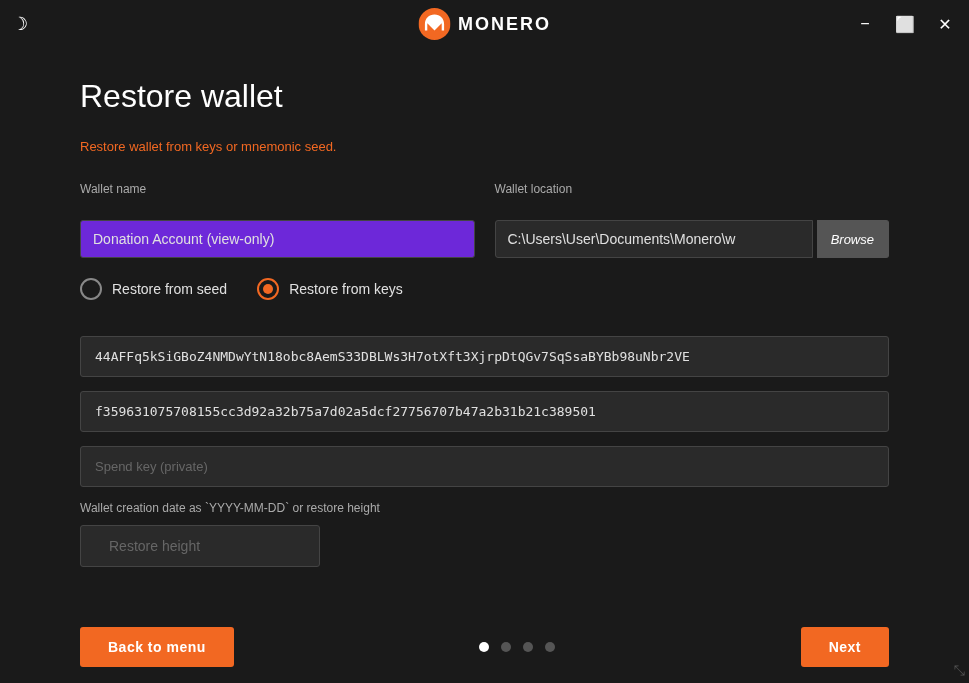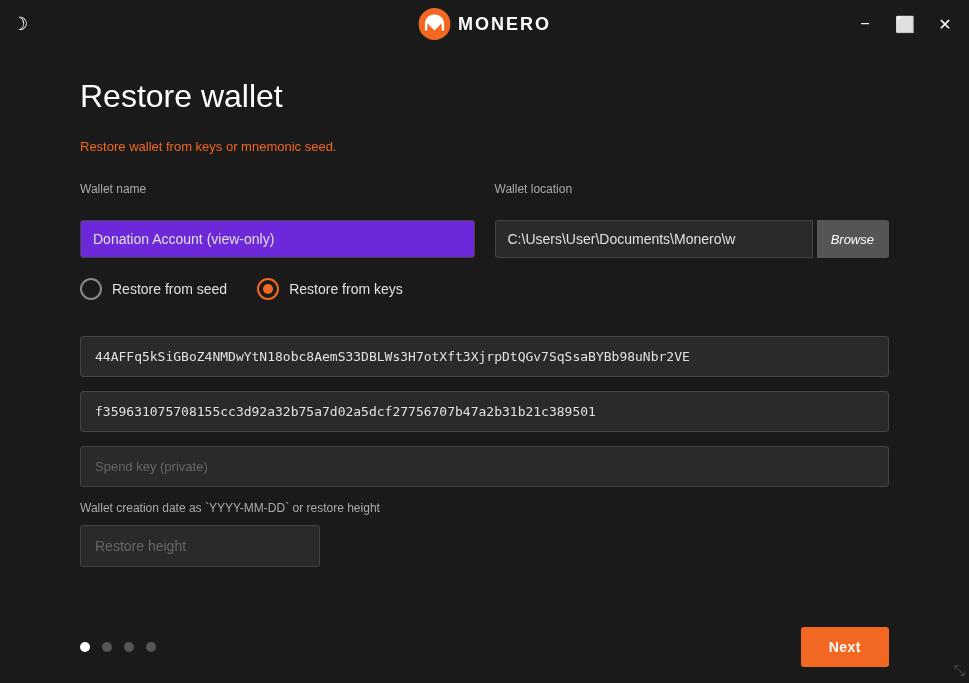--- a/index.html
+++ b/index.html
@@ -226,21 +226,21 @@
       margin-bottom: 10px;
     }
 
     .restore-height-input {
       width: 240px;
       background: #2a2a2a;
       border: 1px solid #444444;
       border-radius: 3px;
       color: #e0e0e0;
       font-size: 14px;
-      padding: 12px 14px;
+      padding: 12px 28px;
       outline: none;
     }
 
     .restore-height-input::placeholder {
       color: #666666;
     }
 
     
     .bottom-bar {
       position: absolute;
@@ -364,20 +364,21 @@
 
   
   <p class="creation-label">Wallet creation date as `YYYY-MM-DD` or restore height</p>
 
   
   <input class="restore-height-input" type="text" placeholder="Restore height" style="">
 
 </div>
 
 <div class="bottom-bar">
+  <button class="nav-btn">Back to menu</button>
 
   <div class="pagination-dots">
     <div class="dot active"></div>
     <div class="dot"></div>
     <div class="dot"></div>
     <div class="dot"></div>
   </div>
 
   <button class="nav-btn">Next</button>
 </div>

